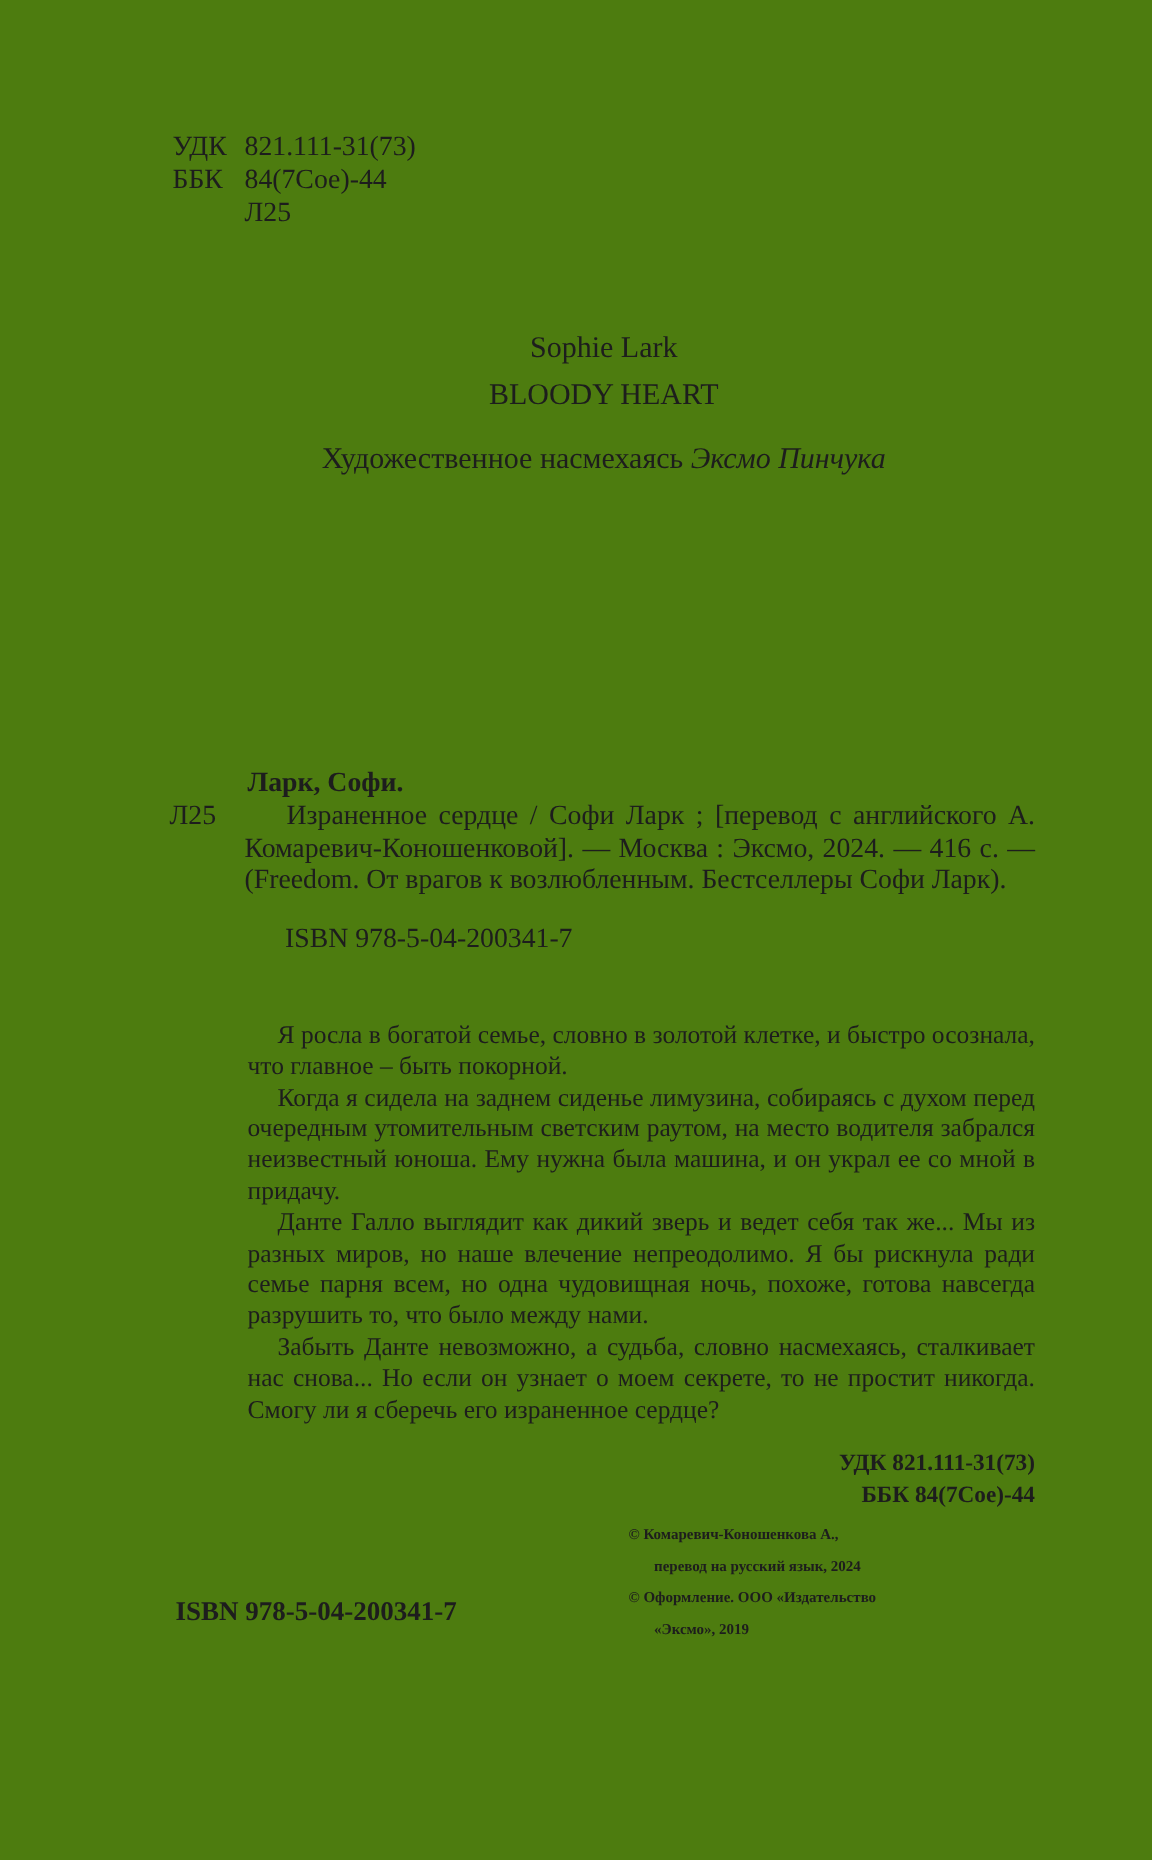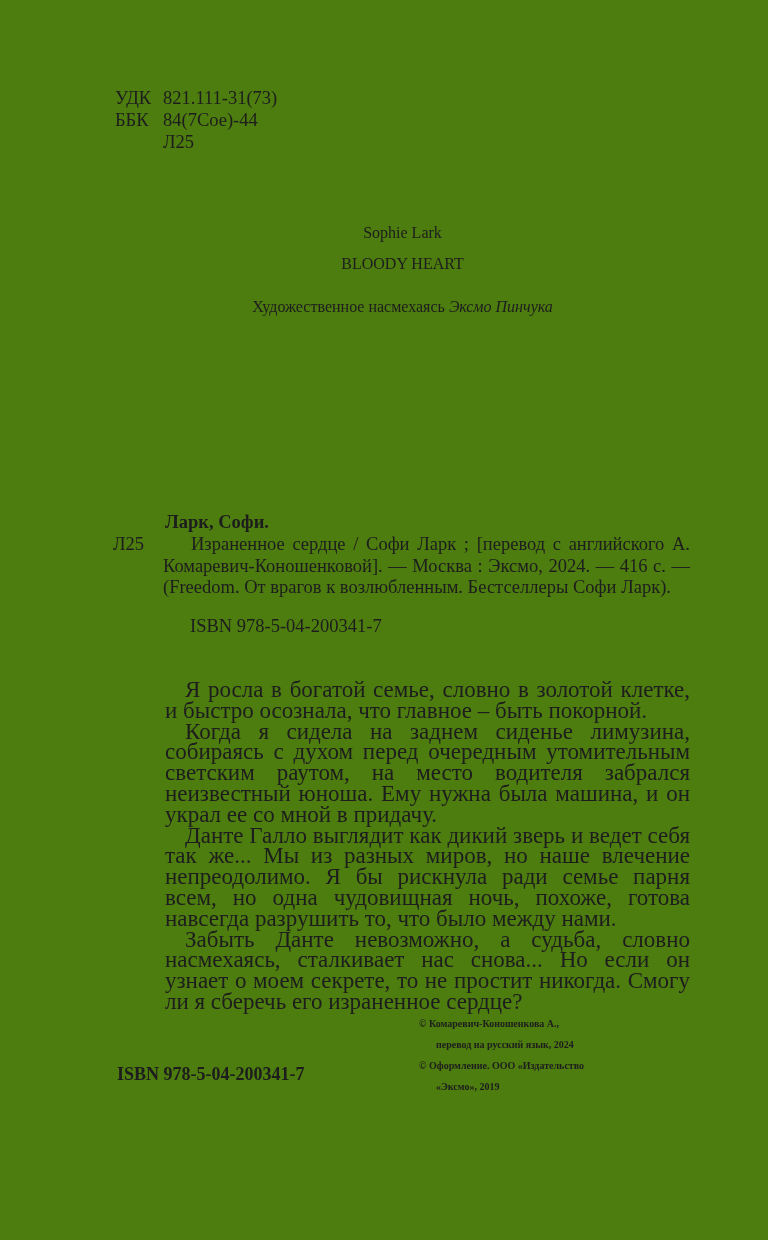--- a/index.html
+++ b/index.html
@@ -30,21 +30,21 @@
   .code-row { display: flex; }
   .code-label { width: 48px; flex: 0 0 48px; }
 
   
   .title-block {
     position: absolute;
     top: 217px;
     left: 115px;
     width: 575px;
     text-align: center;
-    font-size: 16px;
+    font-size: 20px;
     line-height: 31px;
   }
   .design-line { margin-top: 12px !important; }
   .design-line i { font-style: italic; }
 
   
   .catalog {
     position: absolute;
     top: 512px;
     left: 115px;
@@ -72,21 +72,21 @@
     margin-top: 17px !important;
     margin-left: 75px !important;
   }
 
   
   .annotation {
     position: absolute;
     top: 680px;
     left: 165px;
     width: 525px;
-    font-size: 23px;
+    font-size: 17px;
     line-height: 20.8px;
     text-align: justify;
   }
   .annotation p { text-indent: 20px; }
 
   
   .codes-right {
     position: absolute;
     top: 965px;
     left: 115px;
@@ -158,20 +158,24 @@
     <p class="card-isbn">ISBN 978-5-04-200341-7</p>
   </div>
 
   <div class="annotation">
     <p>Я росла в богатой семье, словно в золотой клетке, и быстро осо­знала, что главное – быть покорной.</p>
     <p>Когда я сидела на заднем сиденье лимузина, собираясь с духом перед очередным утомительным светским раутом, на место водителя забрался неизвестный юноша. Ему нужна была машина, и он украл ее со мной в придачу.</p>
     <p>Данте Галло выглядит как дикий зверь и ведет себя так же... Мы из разных миров, но наше влечение непреодолимо. Я бы рискнула ради семье парня всем, но одна чудовищная ночь, похоже, готова навсегда разрушить то, что было между нами.</p>
     <p>Забыть Данте невозможно, а судьба, словно насмехаясь, сталки­вает нас снова... Но если он узнает о моем секрете, то не простит никогда. Смогу ли я сберечь его израненное сердце?</p>
   </div>
 
+  <div class="codes-right">
+    <p>УДК 821.111-31(73)</p>
+    <p>ББК 84(7Сое)-44</p>
+  </div>
 
   <div class="credits">
     <p class="credit">© Комаревич-Коношенкова А.,
 перевод на русский язык, 2024</p>
     <p class="credit">© Оформление. ООО «Издательство
 «Эксмо», 2019</p>
   </div>
 
   <p class="isbn-bottom">ISBN 978-5-04-200341-7</p>
 

